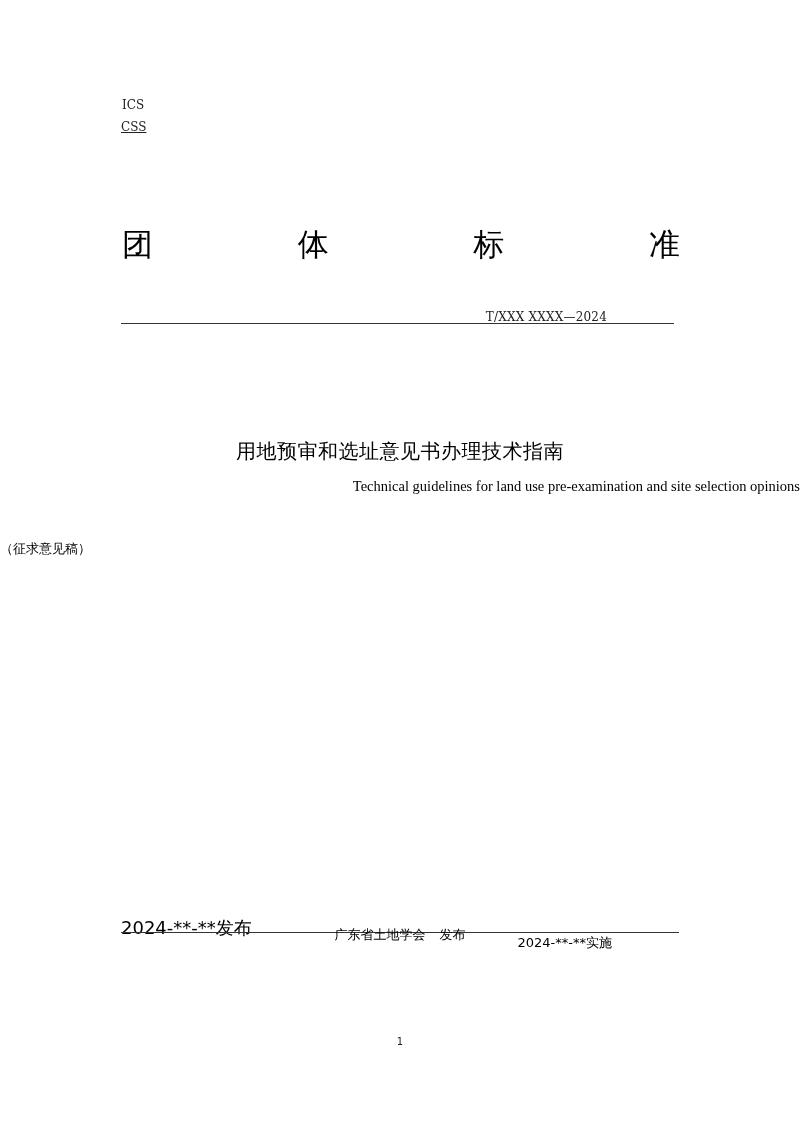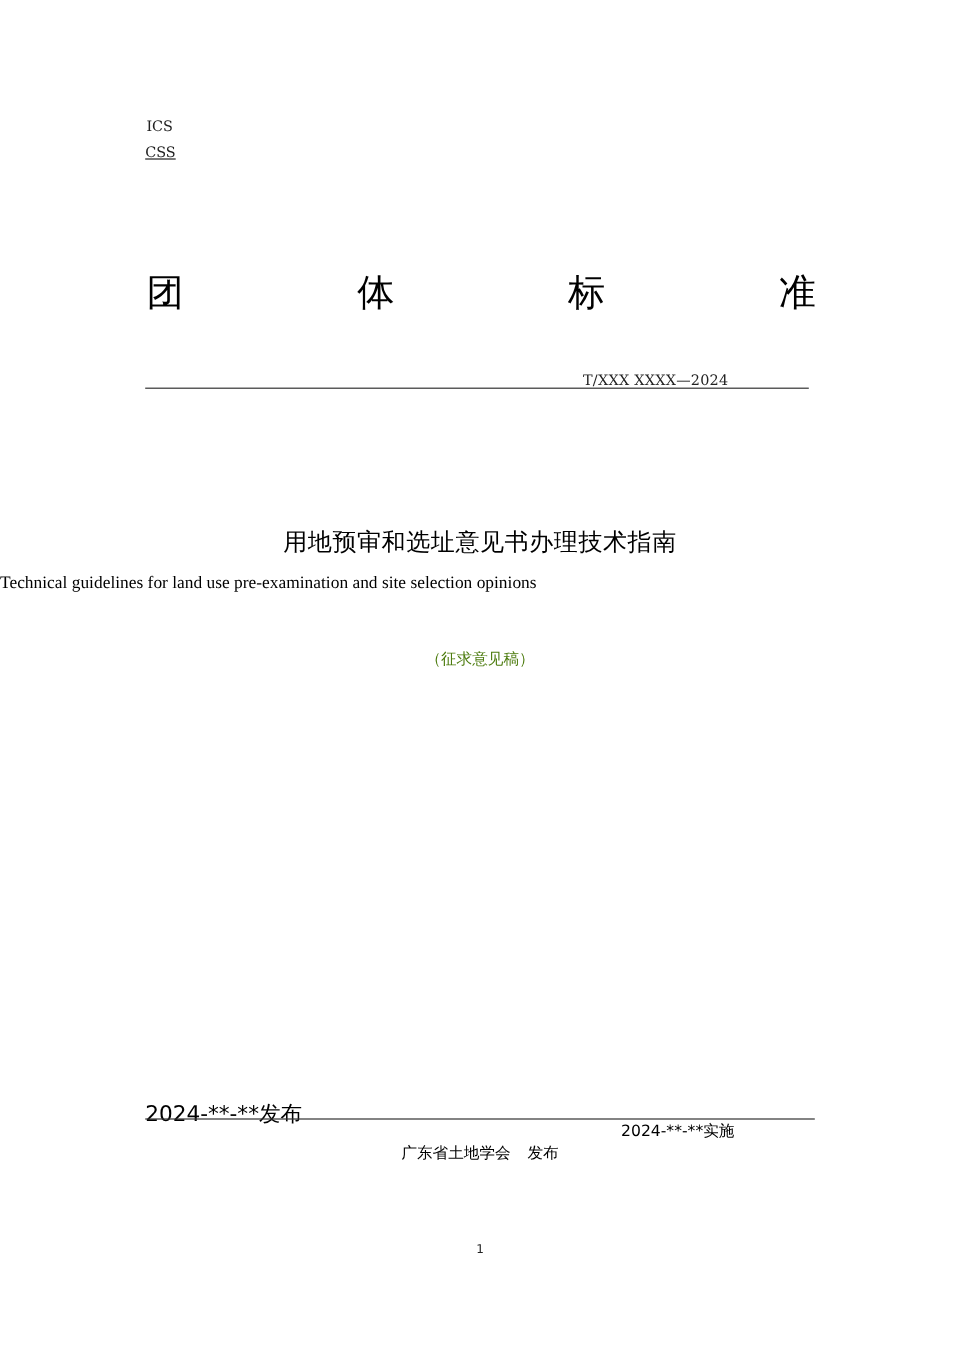--- a/index.html
+++ b/index.html
@@ -13,27 +13,27 @@
     .ics { left: 122px; top: 98px; font-size: 12px; color: #222; }
     .css { left: 121px; top: 120px; font-size: 12px; color: #222; text-decoration: underline; }
 
     .big-title { left: 122px; top: 222px; width: 558px; height: 44px; display: flex; justify-content: space-between; font-size: 31px; line-height: 44px; }
     .big-title span { display: block; }
 
     .std-code { right: 127px; top: 310px; font-size: 12px; color: #222; letter-spacing: 0.2px; margin-left: 44px; }
     .rule-top { left: 121px; top: 323px; width: 553px; height: 0; border-top: 1px solid #333; }
 
     .cn-title { left: 0; width: 800px; top: 438px; text-align: center; font-size: 20px; letter-spacing: 0.5px; }
-    .en-title { left: 0; width: 800px; top: 478px; text-align: left; font-size: 14.5px; }
-    .draft { left: 0; width: 800px; top: 540px; text-align: center; font-size: 13px; color: #4d7c0f; }
+    .en-title { left: 0; width: 800px; top: 478px; text-align: right; font-size: 14.5px; }
+    .draft { left: 0; width: 800px; top: 540px; text-align: left; font-size: 13px; color: #000000; }
 
     .pub-date { left: 121px; top: 916px; font-size: 18px; }
     .impl-date { right: 122px; top: 934px; font-size: 13px; }
     .rule-bottom { left: 121px; top: 932px; width: 558px; height: 0; border-top: 1px solid #333; }
-    .publisher { left: 0; width: 800px; top: 952px; text-align: center; font-size: 13px; }
+    .publisher { left: 0; width: 800px; top: 926px; text-align: center; font-size: 13px; }
     .publisher .gap { display: inline-block; width: 14px; }
 
     .page-num { left: 0; width: 800px; top: 1036px; text-align: center; font-size: 10px; color: #222; }
   </style>
 </head>
 <body>
 
 <div class="page">
 
   <div class="abs serif ics">ICS</div>

